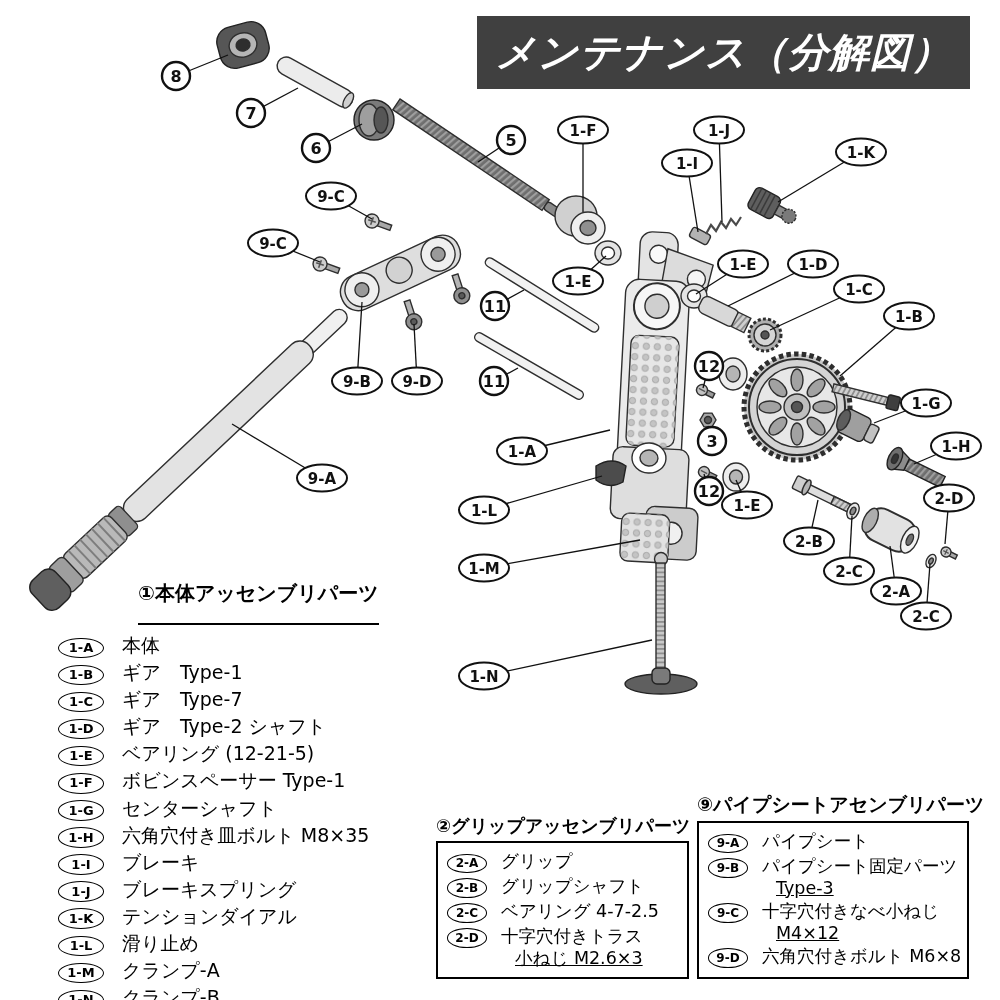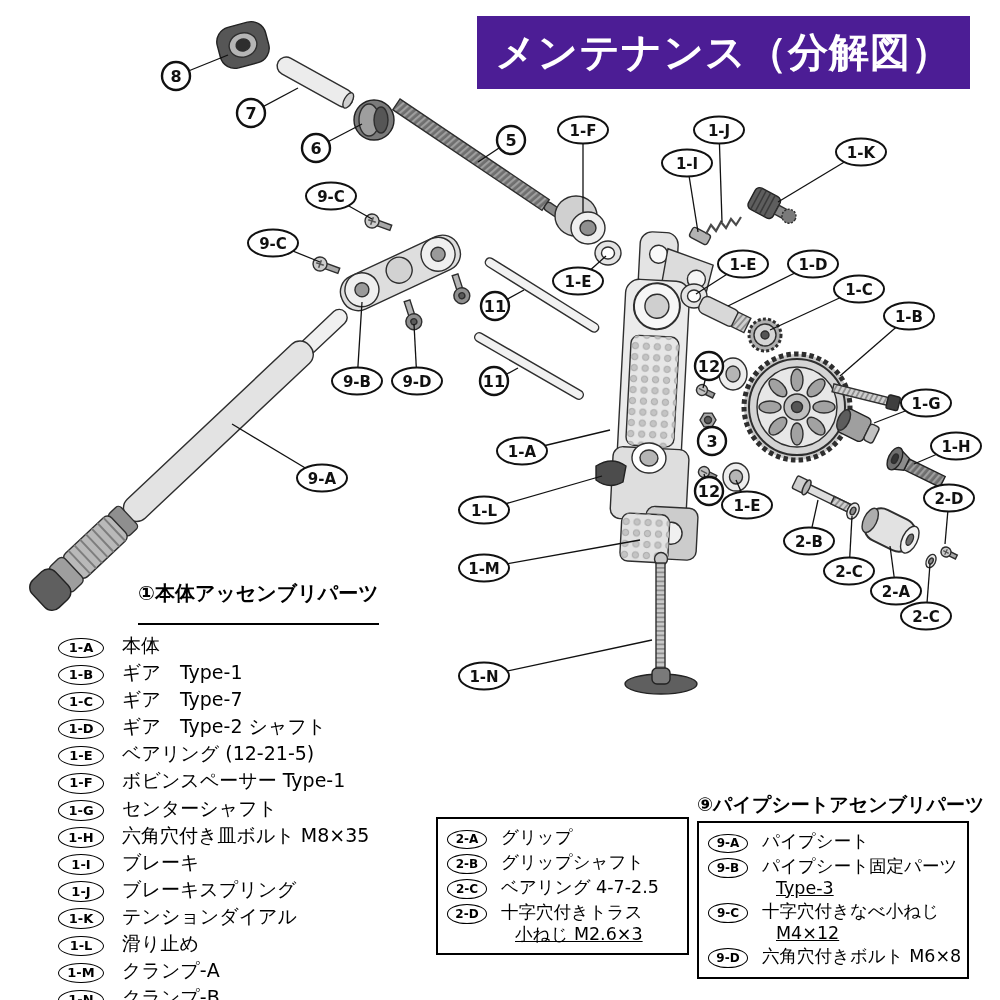--- a/index.html
+++ b/index.html
@@ -6,23 +6,23 @@
   html,body { width:1000px; height:1000px; }
   body {
     position:relative; background:#ffffff; color:#000;
     font-family:"DejaVu Sans","Liberation Sans",sans-serif;
     overflow:hidden;
   }
   #diagram { position:absolute; left:0; top:0; width:1000px; height:1000px; }
 
   .title-block {
     position:absolute; top:16px; right:30px;
-    background:#4c1d95; color:#fff;
+    background:#404040; color:#fff;
     font-size:40px; font-weight:bold; letter-spacing:1px;
-    padding:9px 18px; white-space:nowrap;
+    padding:9px 18px; white-space:nowrap;font-style:italic;
   }
 
   .parts-list { position:absolute; }
   .parts-list h2 {
     font-size:20px; font-weight:bold; white-space:nowrap;
     display:inline-block;
   }
   .parts-list.plain h2 { border-bottom:2.5px solid #000; padding-bottom:16px; }
   .parts-list ul { list-style:none; }
 
@@ -575,20 +575,21 @@
         <span class="part-label">クランプ-A</span>
       </li>
       <li class="part-item">
         <span class="badge">1-N</span>
         <span class="part-label">クランプ-B</span>
       </li>
     </ul>
 </section>
 
 <section class="parts-list boxed" id="list-grip">
+  <h2>②グリップアッセンブリパーツ</h2>
   <ul id="list-grip-items">
       <li class="part-item">
         <span class="badge">2-A</span>
         <span class="part-label">グリップ</span>
       </li>
       <li class="part-item">
         <span class="badge">2-B</span>
         <span class="part-label">グリップシャフト</span>
       </li>
       <li class="part-item">

